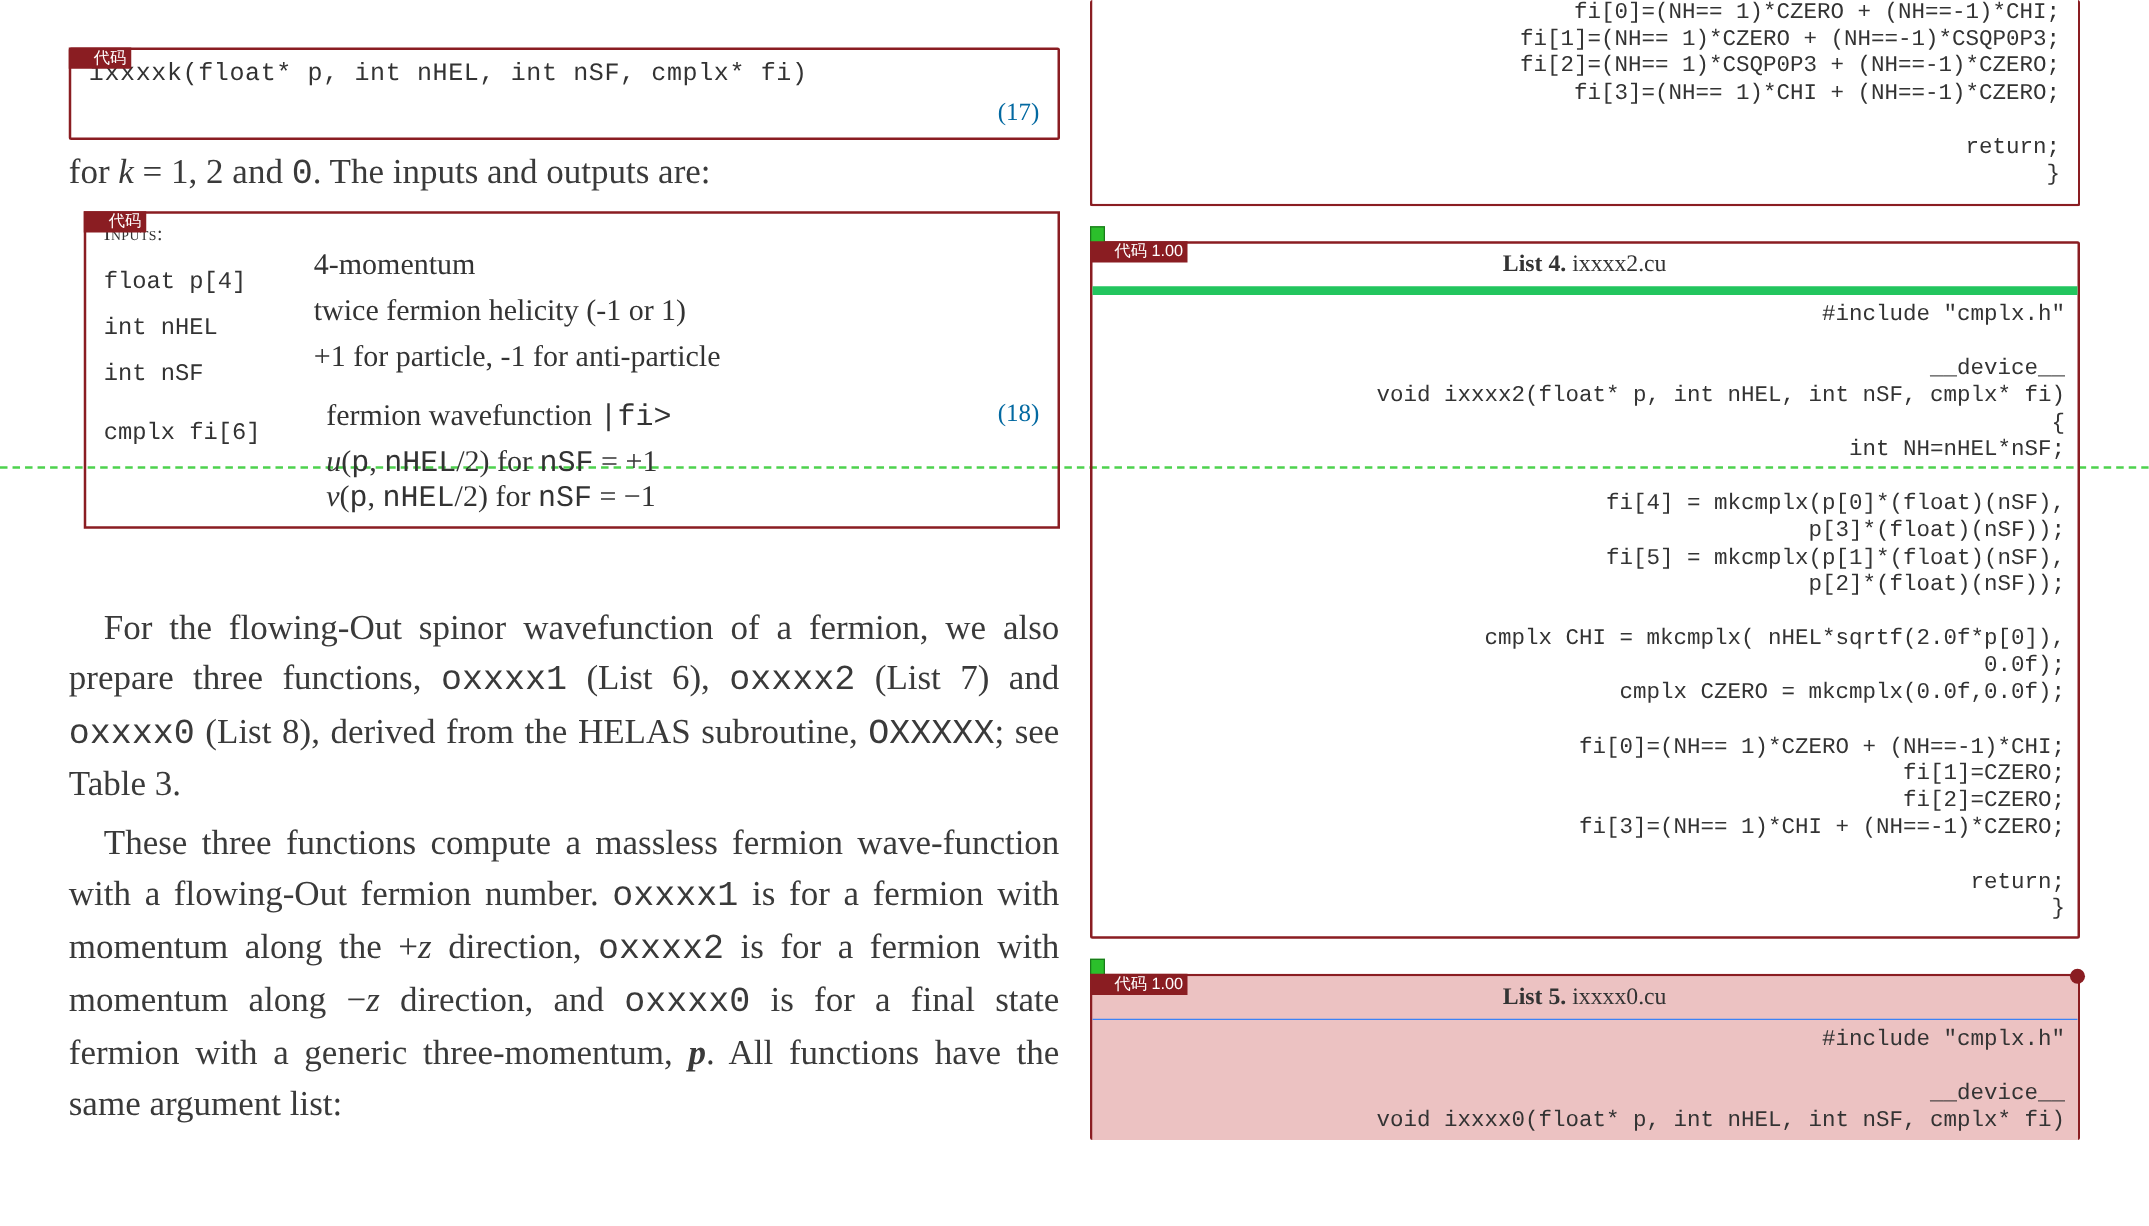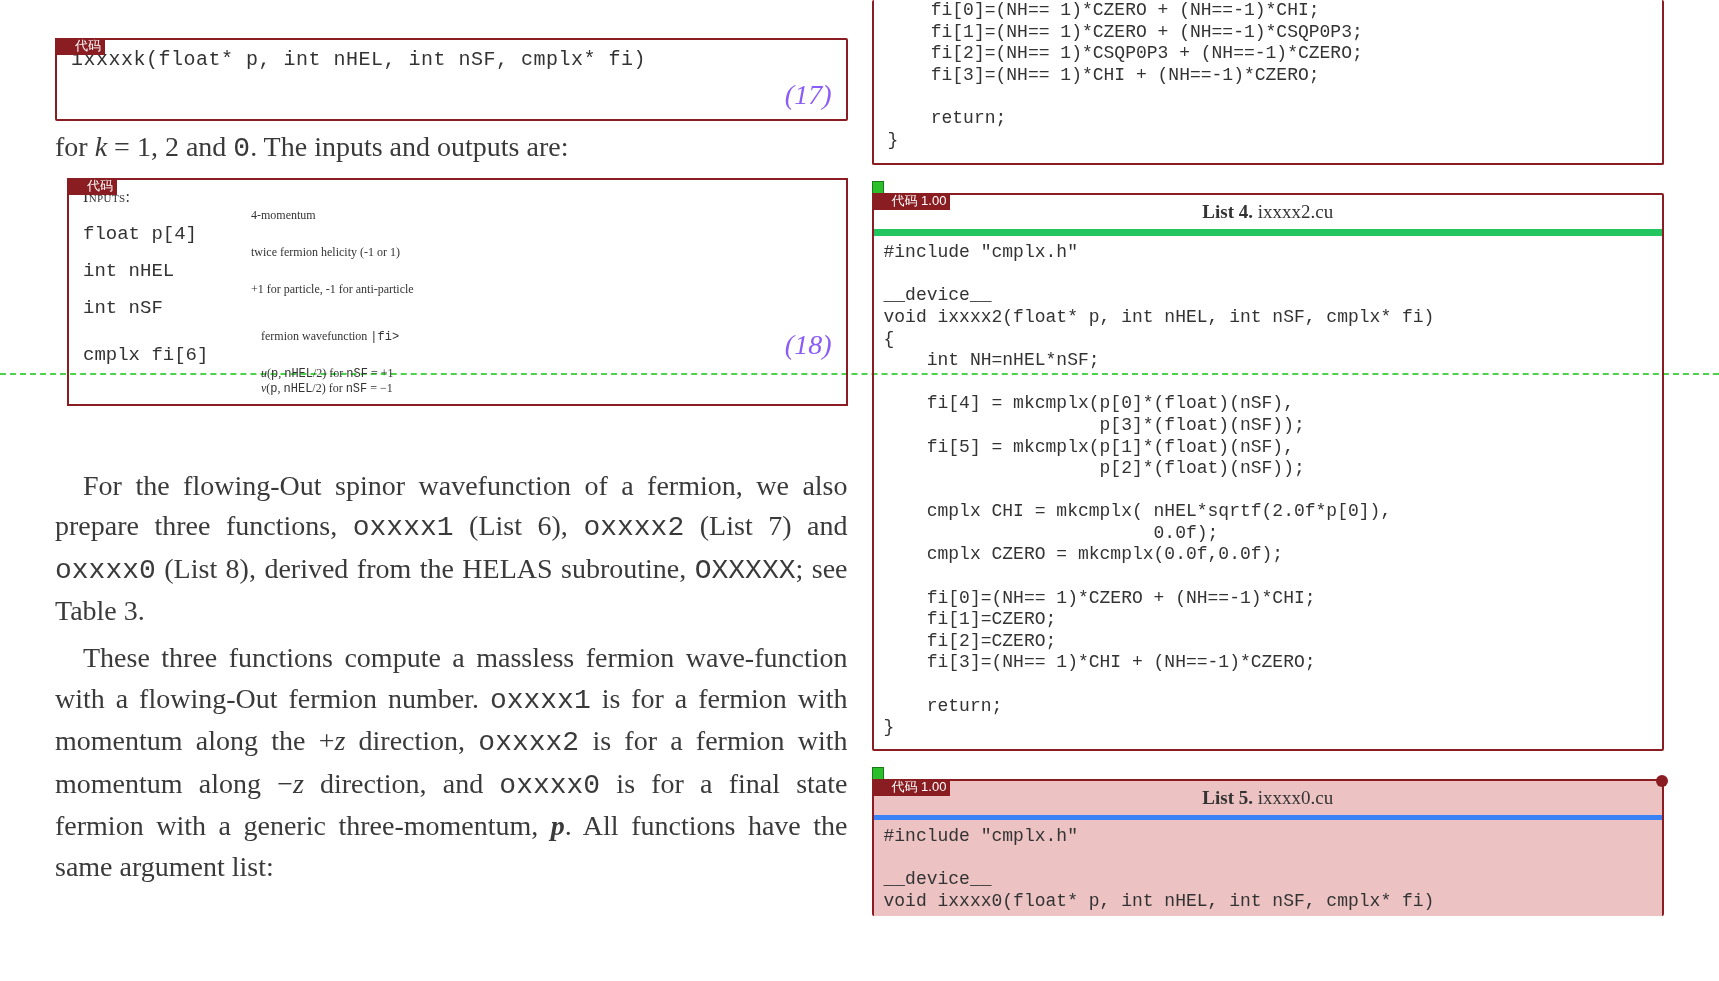--- a/index.html
+++ b/index.html
@@ -45,42 +45,41 @@
     position: absolute;
     top: -14px;
     left: -2px;
     width: 10px;
     height: 12px;
     background: #2bbf2b;
     border: 1px solid #1a7a1a;
   }
   .eqnum {
     float: right;
-    font-size: 28px;
-    color: #8b5cf6;
+    font-size: 20px;
+    color: #0369a1;
     padding-top: 8px;
-    font-style: italic;
   }
   .mono {
     font-family: "Courier New", Courier, monospace;
     font-size: 19px;
     white-space: pre;
   }
   .para {
     font-size: 28px;
     line-height: 1.45;
     color: #3a3a3a;
     text-align: justify;
     margin: 6px 0;
   }
   .indent { text-indent: 28px; }
   .sc { font-variant: small-caps; letter-spacing: .4px; }
   .row { display: flex; gap: 18px; }
   .row .a { min-width: 150px; font-family: Liberation Mono, monospace; font-size: 19px; margin-top: 15px; }
-  .row .b { font-size: 12px; }
+  .row .b { font-size: 24px; }
   .greenline {
     position: absolute;
     left: 0;
     right: 0;
     top: 373px;
     border-top: 2px dashed #4dd24d;
     pointer-events: none;
   }
   .hand-r {
     position: absolute;
@@ -98,20 +97,21 @@
     margin: -4px -10px 6px -10px;
   }
   .listhdr b { font-weight: bold; }
   .codeblock {
     font-family: "Courier New", Courier, monospace;
     font-size: 18px;
     line-height: 1.2;
     white-space: pre;
     color: #333;
     padding-bottom: 4px;
+    text-align: right;
   }
   .highlight {
     background: rgba(200,80,80,0.35);
   }
   .ibox {
     border: 2px solid #8a1d22;
     margin: 8px 0 6px 12px;
     padding: 8px 14px;
     position: relative;
   }
@@ -228,21 +228,21 @@
     return;
 }</div>
     </div>
 
     <div style="height:14px;"></div>
 
     <div class="box highlight" style="padding:6px 10px 0 10px; border-bottom:none;">
       <span class="tag-green"></span>
       <span class="hand-r"></span>
       <span class="tag">代码 1.00</span>
-      <div class="listhdr" style="border-bottom:5px solid #3b82f6;">
+      <div class="listhdr" style="border-bottom:1px solid #3b82f6;">
         <b>List 5.</b><span> ixxxx0.cu</span>
       </div>
       <div class="codeblock">#include "cmplx.h"
 
 __device__
 void ixxxx0(float* p, int nHEL, int nSF, cmplx* fi)</div>
     </div>
 
   </div>
 

